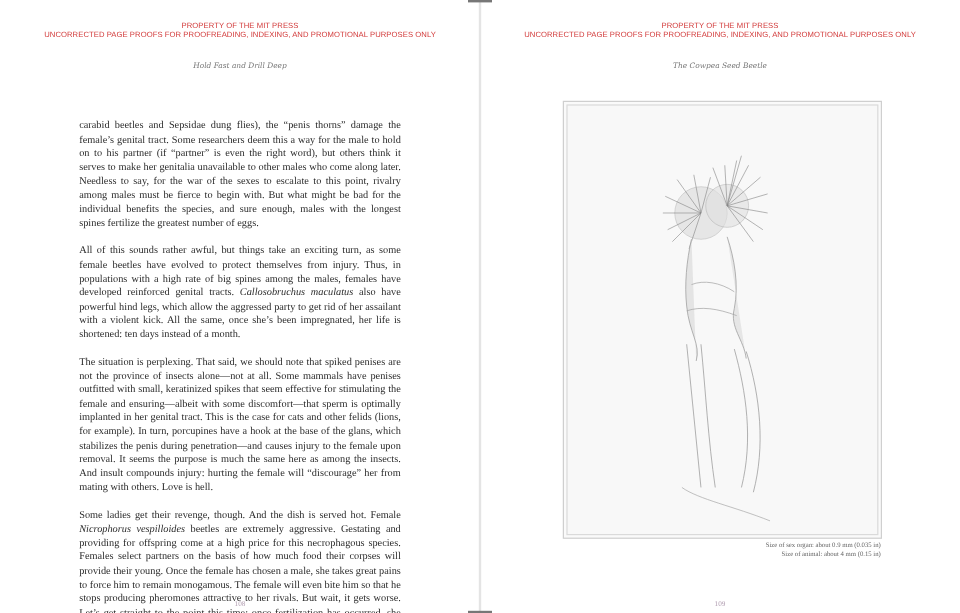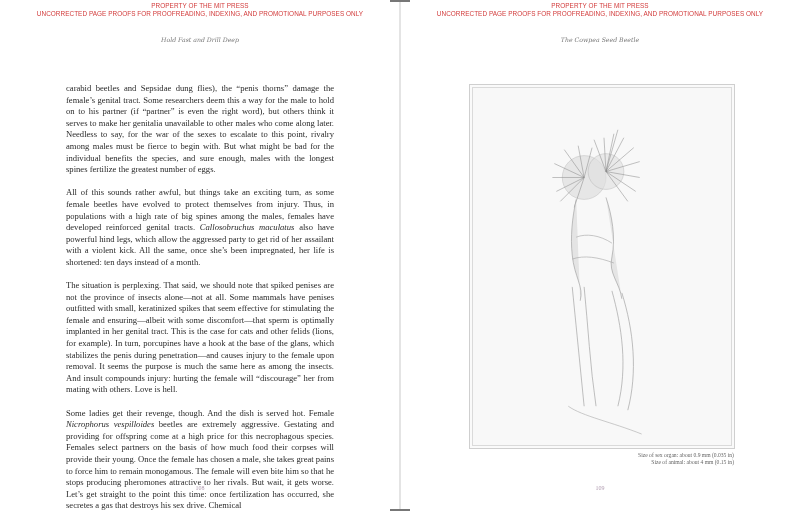--- a/index.html
+++ b/index.html
@@ -1,21 +1,21 @@
 <!DOCTYPE html>
 <html><head>
 <meta charset="utf-8">
 <style>
   html, body { margin: 0; padding: 0; }
   body {
     width: 800px; height: 511px; overflow: hidden; background: #ffffff;
     position: relative; font-family: "DejaVu Serif", serif;
   }
   .spread { position: absolute; inset: 0; display: flex; }
-  .page { position: relative; width: 400px; height: 361px; background: #fff; }
+  .page { position: relative; width: 400px; height: 361px; background: #fff; margin-top: 16px; }
   .divider {
     position: absolute; left: 399px; top: 0; width: 2px; height: 511px;
     background: #e4e4e4;
   }
   .divider-cap-top {
     position: absolute; left: 390px; top: 0; width: 20px; height: 2px; background: #777;
   }
   .divider-cap-bottom {
     position: absolute; left: 390px; bottom: 0; width: 20px; height: 2px; background: #777;
   }

